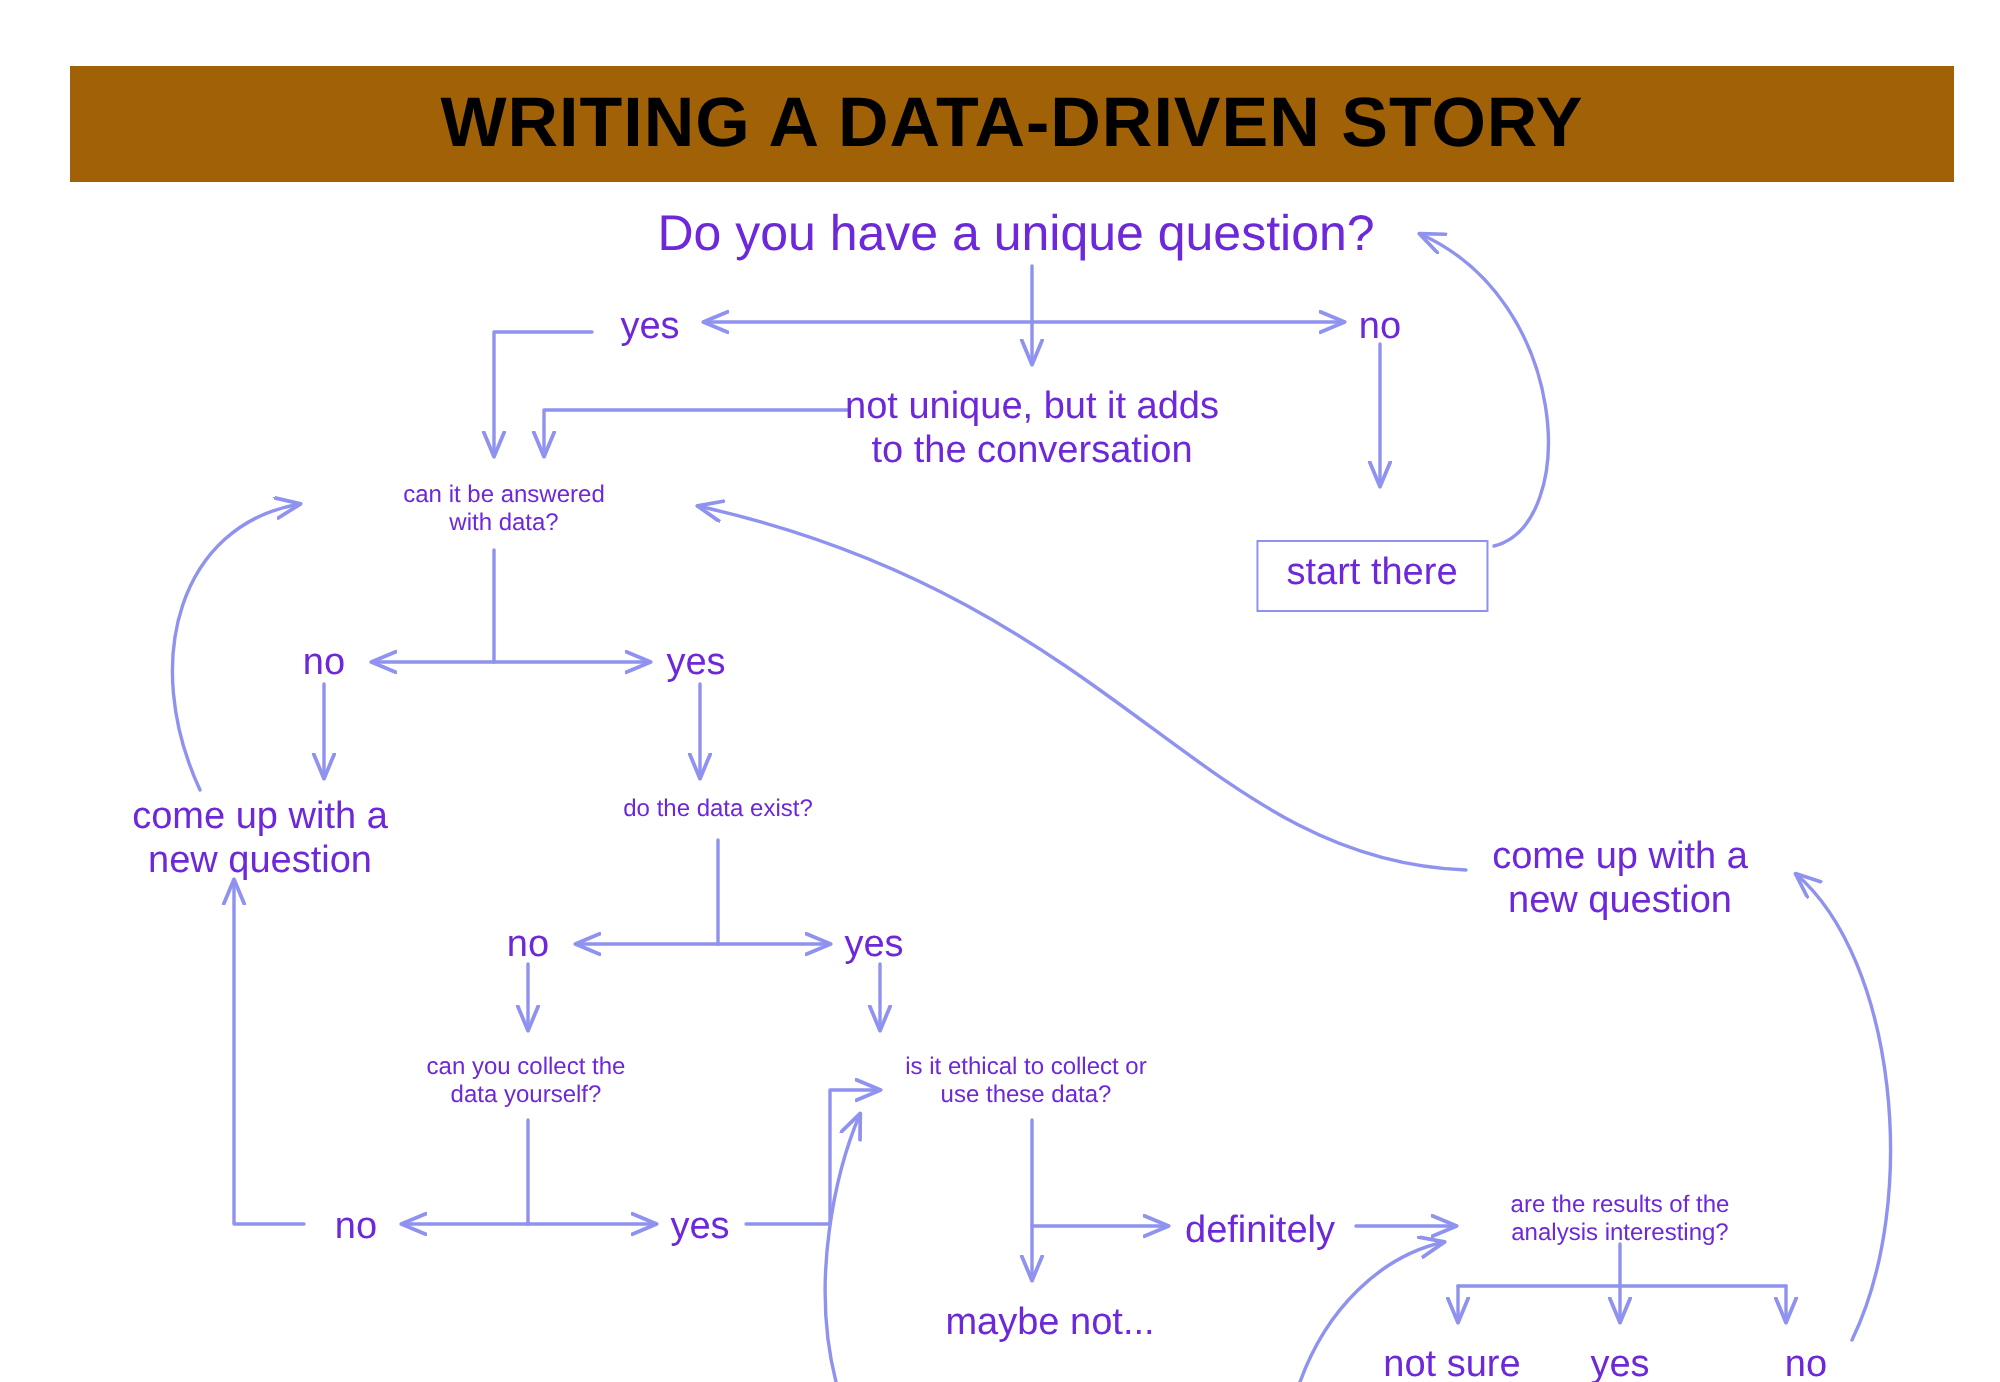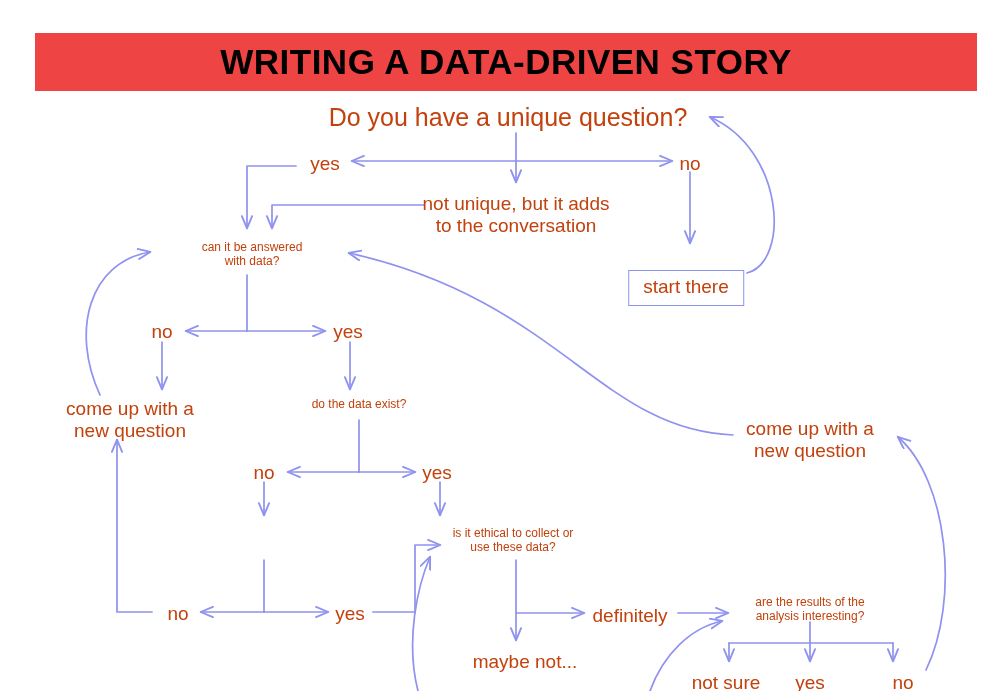--- a/index.html
+++ b/index.html
@@ -14,21 +14,21 @@
     background: #ffffff;
     overflow: hidden;
     font-family: "Liberation Sans", sans-serif;
   }
   #banner {
     position: absolute;
     left: 35px;
     top: 33px;
     width: 942px;
     height: 58px;
-    background: #ef4444;
+    background: #a16207;
   }
   #banner-title {
     position: absolute;
     left: 0;
     top: 0;
     width: 942px;
     height: 58px;
     line-height: 58px;
     text-align: center;
     color: #000000;
@@ -41,21 +41,21 @@
   svg#wires {
     position: absolute;
     left: 0;
     top: 0;
     width: 1000px;
     height: 691px;
     pointer-events: none;
   }
   .node {
     position: absolute;
-    color: #c2410c;
+    color: #6d28d9;
     font-family: "Liberation Sans", sans-serif;
     text-align: center;
     line-height: 1.15;
     white-space: pre-line;
     transform: translate(-50%, 0);
   }
   .q-main   { font-size: 25px; }
   .q        { font-size: 12px; }
   .lbl      { font-size: 19px; }
   .boxed {
@@ -161,20 +161,22 @@
 
   <div class="node lbl" style="left:130px; top:398px;">come up with a
 new question</div>
   <div class="node q" style="left:359px; top:398px;">do the data exist?</div>
   <div class="node lbl" style="left:810px; top:418px;">come up with a
 new question</div>
 
   <div class="node lbl" style="left:264px; top:462px;">no</div>
   <div class="node lbl" style="left:437px; top:462px;">yes</div>
 
+  <div class="node q" style="left:263px; top:527px;">can you collect the
+data yourself?</div>
   <div class="node q" style="left:513px; top:527px;">is it ethical to collect or
 use these data?</div>
 
   <div class="node lbl" style="left:178px; top:603px;">no</div>
   <div class="node lbl" style="left:350px; top:603px;">yes</div>
   <div class="node lbl" style="left:630px; top:605px;">definitely</div>
 
   <div class="node q" style="left:810px; top:596px;">are the results of the
 analysis interesting?</div>
   <div class="node lbl" style="left:513px; top:651px;margin-left:12px;">maybe not...</div>

